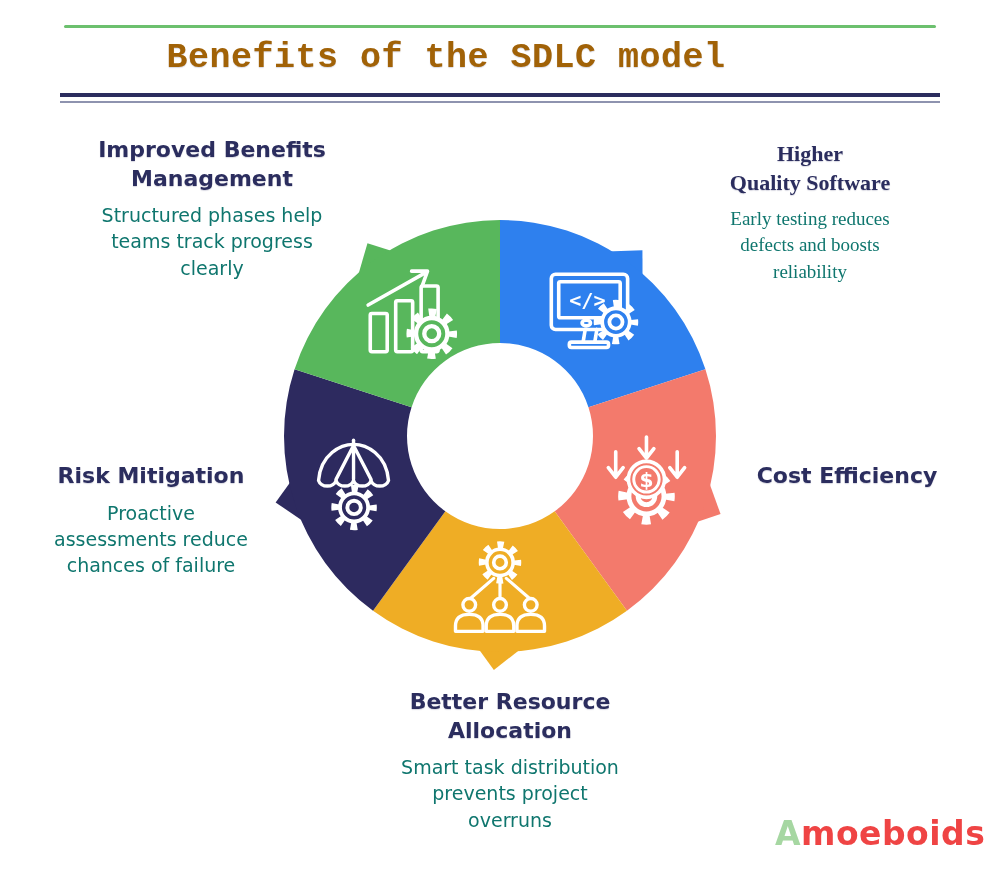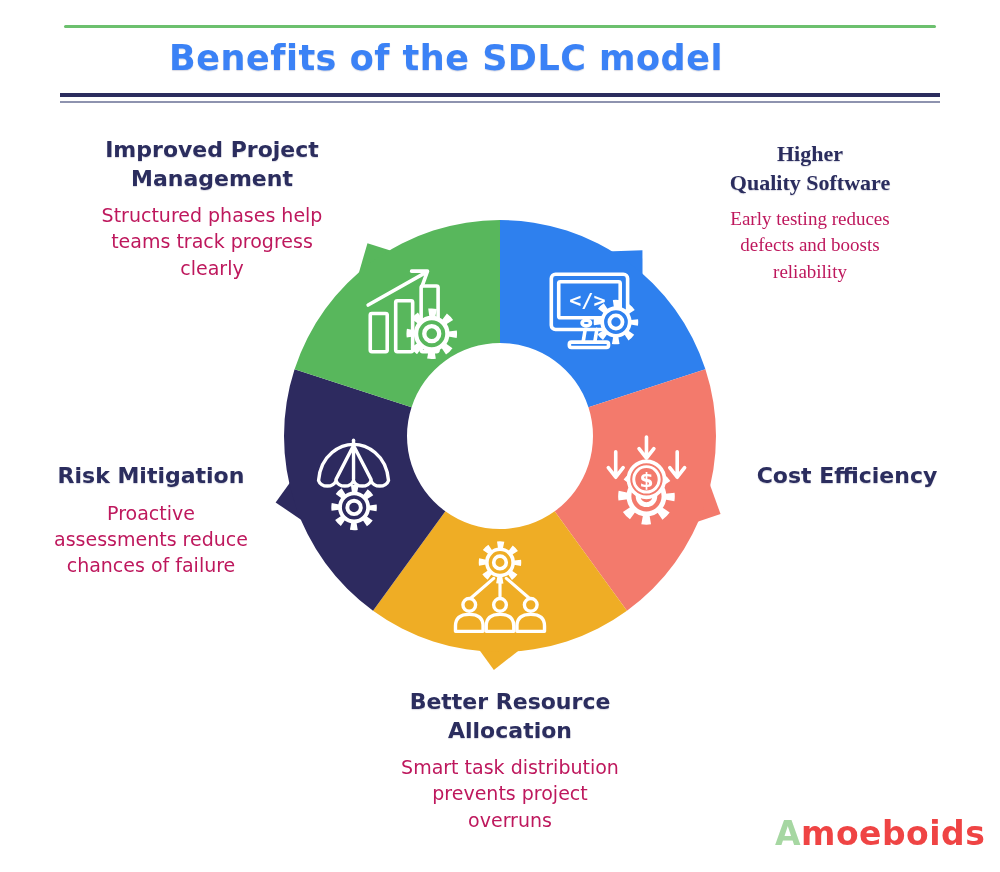--- a/index.html
+++ b/index.html
@@ -15,23 +15,24 @@
     margin:0 auto;
   }
   
   .top-line{
     position:absolute;left:64px;top:25px;width:872px;height:3px;
     background:#6cc06e;border-radius:2px;
   }
   .page-title{
     position:absolute;left:0;top:38px;width:892px;
     text-align:center;margin:0;
-    font-size:35px;font-weight:bold;color:#3b82f6;
+    font-size:35px;font-weight:bold;color:#a16207;
     letter-spacing:.5px;
     text-shadow:0 1px 1px rgba(43,45,94,.18);
+    font-family:Liberation Mono, monospace;
   }
   .rule-primary{
     position:absolute;left:60px;top:93px;width:880px;height:4px;
     background:#2b2d5e;
   }
   .rule-secondary{
     position:absolute;left:60px;top:101px;width:880px;height:2px;
     background:#8e93af;
   }
   
@@ -39,21 +40,21 @@
   
   .label-block{position:absolute;text-align:center;}
   .label-block h2{
     margin:0;
     font-size:22px;font-weight:bold;color:#2b2d5e;
     line-height:1.3;white-space:pre-line;
     text-shadow:0 1px 1px rgba(43,45,94,.18);
   }
   .label-block p{
     margin:9px 0 0 0;
-    font-size:19px;color:#be185d;
+    font-size:19px;color:#0f766e;
     line-height:1.38;white-space:pre-line;
   }
   .pos-improved{left:52px;  top:136px; width:320px;}
   .pos-higher  {left:652px; top:140px; width:316px;font-family:Liberation Serif, serif;}
   .pos-risk    {left:5px;   top:462px; width:292px;}
   .pos-cost    {left:698px; top:462px; width:298px;}
   .pos-better  {left:352px; top:688px; width:316px;}
   
   .logo{
     position:absolute;left:775px;top:808px;width:210px;height:50px;
@@ -158,21 +159,21 @@
         <path d="M305.414817522126 522.6349049751454 L275.6361820408428 502.4595906607179 L291.6545610436994 480.2851901441828 Z" fill="#2d2a5f"></path>
         <path d="M373.03838550482584 610.7476707849887 A216 216 0 0 1 294.5717924802468 369.2523292150114 L411.55174398455074 407.2614195231299 A93 93 0 0 0 445.3359715368 511.23858047687014 Z" fill="#2d2a5f"></path>
         <use href="#icon-umbrella-gear" x="300.5372964905464" y="430.58861713374193" width="106" height="106" color="#2d2a5f"></use>
         <path d="M357.4751808455632 277.710152173315 L367.46094055958906 243.15447186244836 L393.4999999999999 251.53658899391462 Z" fill="#58b75c"></path>
         <path d="M294.5717924802468 369.2523292150114 A216 216 0 0 1 499.99999999999994 220 L500 343 A93 93 0 0 0 411.55174398455074 407.2614195231299 Z" fill="#58b75c"></path>
         <use href="#icon-growth-chart-gear" x="356.4810711469591" y="258.4113828662581" width="106" height="106" color="#58b75c"></use>
       </g>
   </svg>
 
   <div class="label-block pos-improved">
-    <h2>Improved Project
+    <h2>Improved Benefits
 Management</h2>
     <p>Structured phases help
 teams track progress
 clearly</p>
   </div>
 
   <div class="label-block pos-higher">
     <h2>Higher
 Quality Software</h2>
     <p>Early testing reduces

